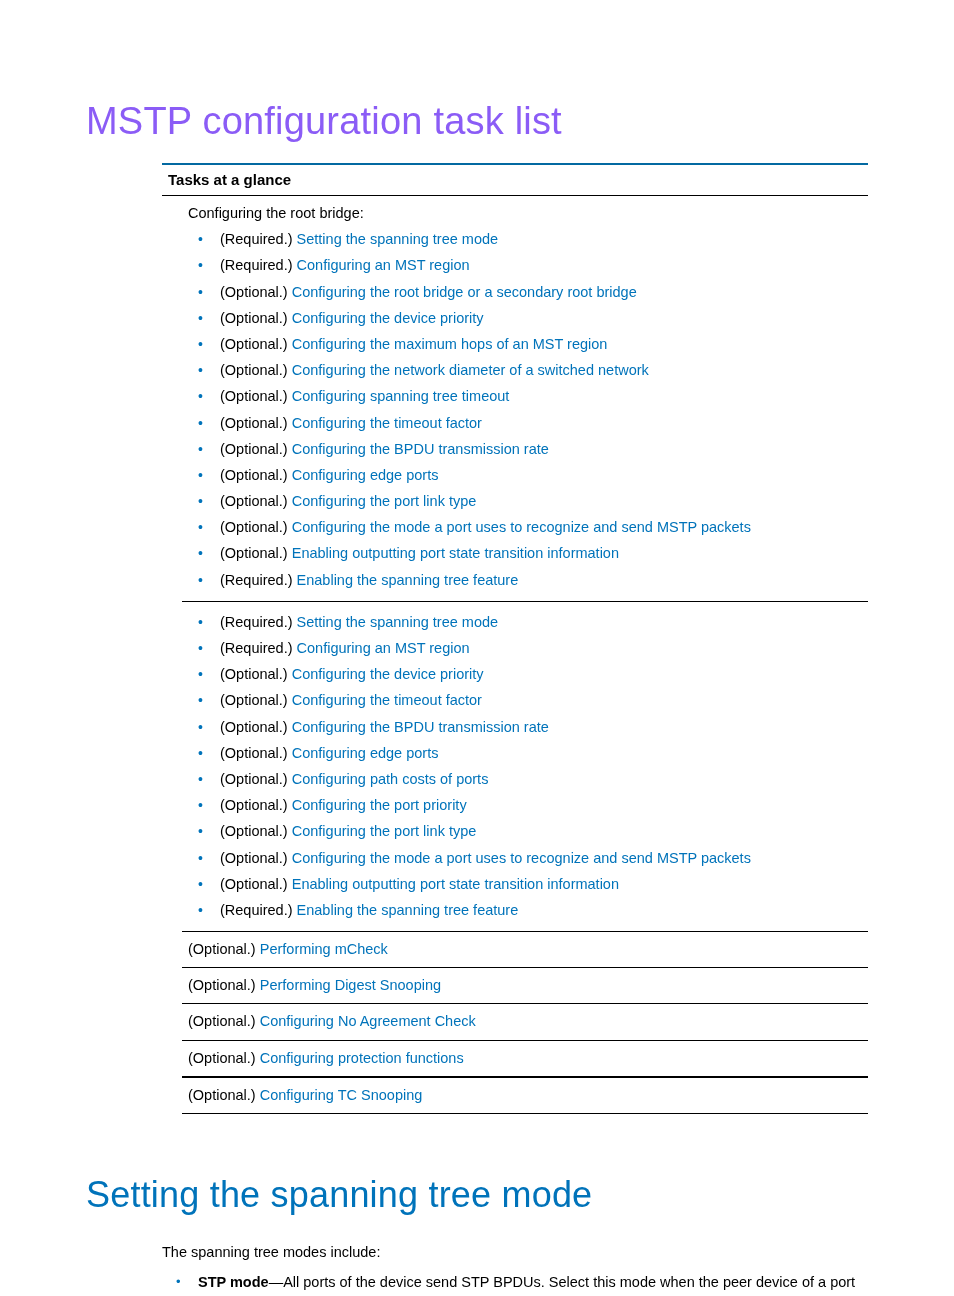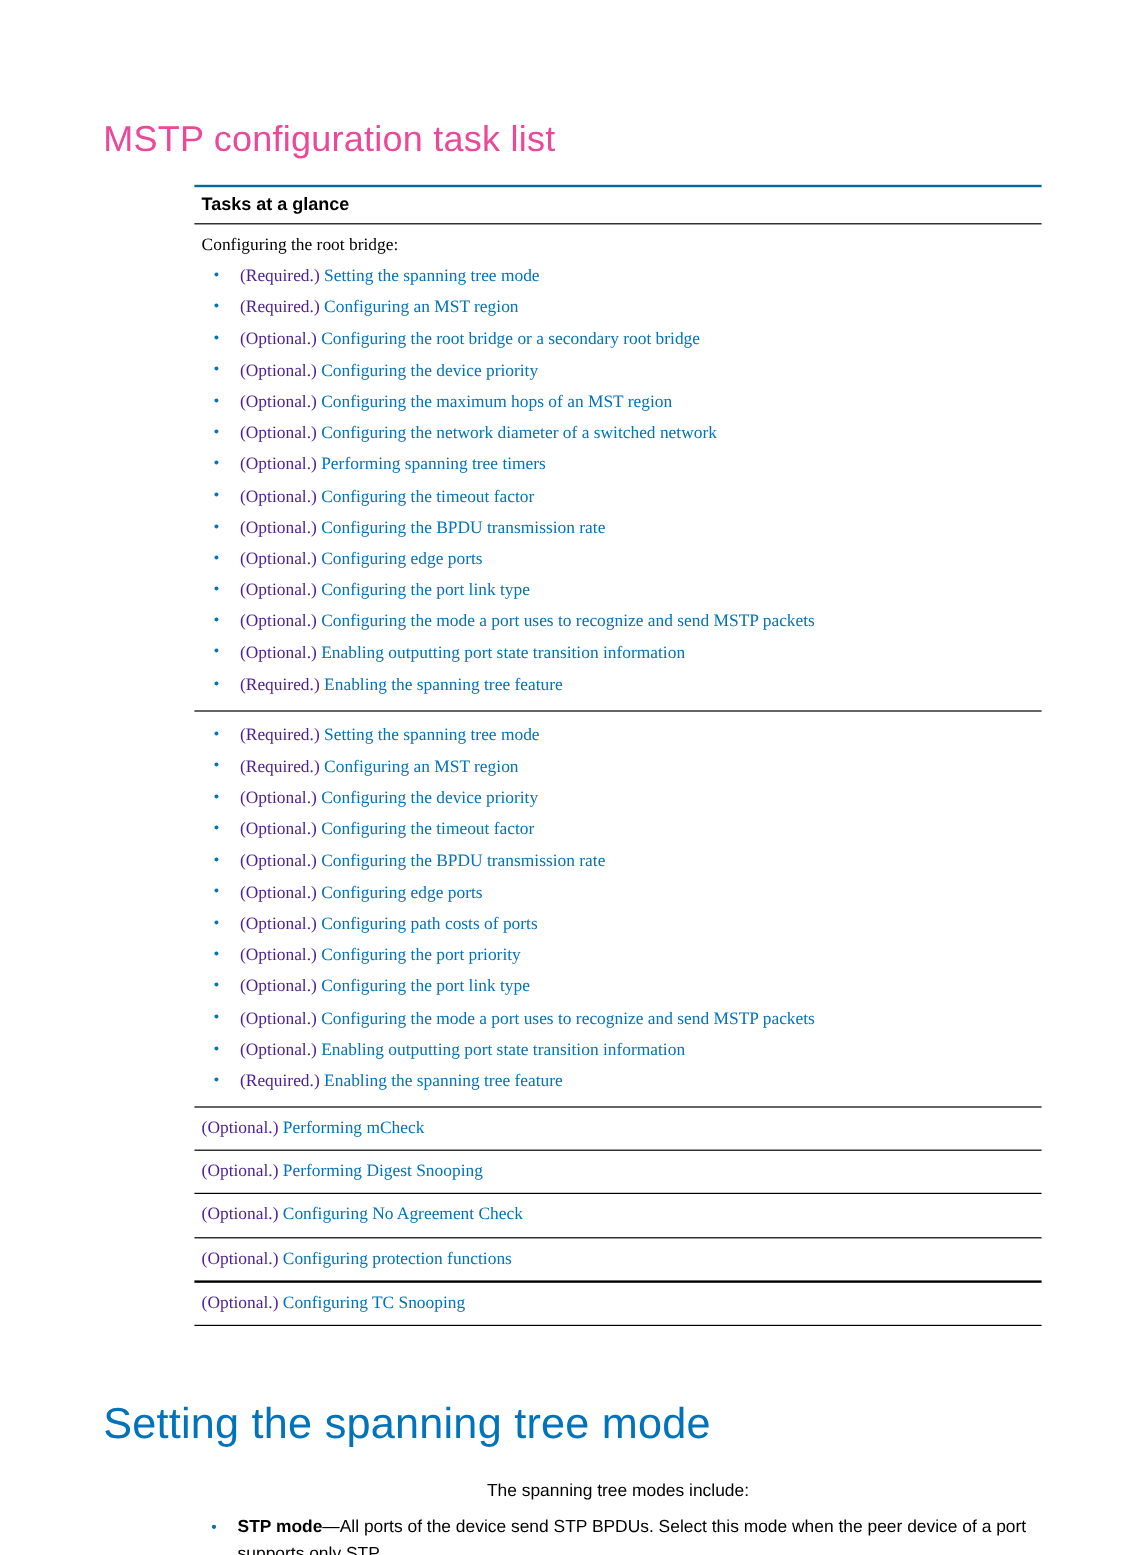--- a/index.html
+++ b/index.html
@@ -14,22 +14,22 @@
     min-height: 1296px;
     margin: 0 auto;
     padding: 100px 86px 40px 86px;
     box-sizing: border-box;
     position: relative;
   }
   h2.subheading {
     font-family: "Arial Narrow", Arial, sans-serif;
     font-weight: 300;
     font-stretch: condensed;
-    font-size: 30px;
-    color: #ec4899;
+    font-size: 38px;
+    color: #8b5cf6;
     margin: 0 0 20px 0;
     letter-spacing: 0.2px;
   }
   h1.heading {
     font-family: "Arial Narrow", Arial, sans-serif;
     font-weight: 300;
     font-stretch: condensed;
     font-size: 36px;
     color: #0073ba;
     margin: 60px 0 26px 0;
@@ -45,24 +45,25 @@
   }
   .th-row .th-text {
     font-family: "Arial Narrow", Arial, sans-serif;
     font-stretch: condensed;
     font-weight: bold;
     font-size: 15px;
   }
   .cell {
     border-bottom: 1px solid #000;
     padding: 6px 6px 6px 6px;
-    font-family: Liberation Serif, serif;
+    font-family: Liberation Sans, sans-serif;
     font-stretch: condensed;
     font-size: 14.5px;
     line-height: 1.6;
+    margin-left: 20px;
   }
   .cell.last {
     border-bottom: 2px solid #000;
   }
   .intro {
     margin: 0 0 2px 0;
   }
   ul.tasklist {
     list-style: none;
     margin: 0;
@@ -75,34 +76,33 @@
   }
   ul.tasklist li::before {
     content: "•";
     position: absolute;
     left: -12px;
     top: 0;
     color: #0073ba;
     font-size: 14px;
   }
   .prefix {
-    color: #4c1d95;
+    color: #000000;
   }
   .link {
     color: #0073ba;
   }
   .body-block {
     margin-left: 76px;
     font-family: Arial, Helvetica, sans-serif;
     font-size: 14.5px;
     line-height: 1.5;
   }
   .body-block p {
     margin: 0 0 8px 0;
-    text-align: center;
   }
   ul.body-bullets {
     list-style: none;
     margin: 0;
     padding: 0 0 0 22px;
   }
   ul.body-bullets li {
     position: relative;
     padding-left: 14px;
     margin: 4px 0;
@@ -134,21 +134,21 @@
 
     <div class="cell">
       <p class="intro">Configuring the root bridge:</p>
       <ul class="tasklist" id="root-list">
           <li><span class="prefix">(Required.) </span><span class="link">Setting the spanning tree mode</span></li>
           <li><span class="prefix">(Required.) </span><span class="link">Configuring an MST region</span></li>
           <li><span class="prefix">(Optional.) </span><span class="link">Configuring the root bridge or a secondary root bridge</span></li>
           <li><span class="prefix">(Optional.) </span><span class="link">Configuring the device priority</span></li>
           <li><span class="prefix">(Optional.) </span><span class="link">Configuring the maximum hops of an MST region</span></li>
           <li><span class="prefix">(Optional.) </span><span class="link">Configuring the network diameter of a switched network</span></li>
-          <li><span class="prefix">(Optional.) </span><span class="link">Performing spanning tree timers</span></li>
+          <li><span class="prefix">(Optional.) </span><span class="link">Configuring spanning tree timeout</span></li>
           <li><span class="prefix">(Optional.) </span><span class="link">Configuring the timeout factor</span></li>
           <li><span class="prefix">(Optional.) </span><span class="link">Configuring the BPDU transmission rate</span></li>
           <li><span class="prefix">(Optional.) </span><span class="link">Configuring edge ports</span></li>
           <li><span class="prefix">(Optional.) </span><span class="link">Configuring the port link type</span></li>
           <li><span class="prefix">(Optional.) </span><span class="link">Configuring the mode a port uses to recognize and send MSTP packets</span></li>
           <li><span class="prefix">(Optional.) </span><span class="link">Enabling outputting port state transition information</span></li>
           <li><span class="prefix">(Required.) </span><span class="link">Enabling the spanning tree feature</span></li>
         </ul>
     </div>
 

